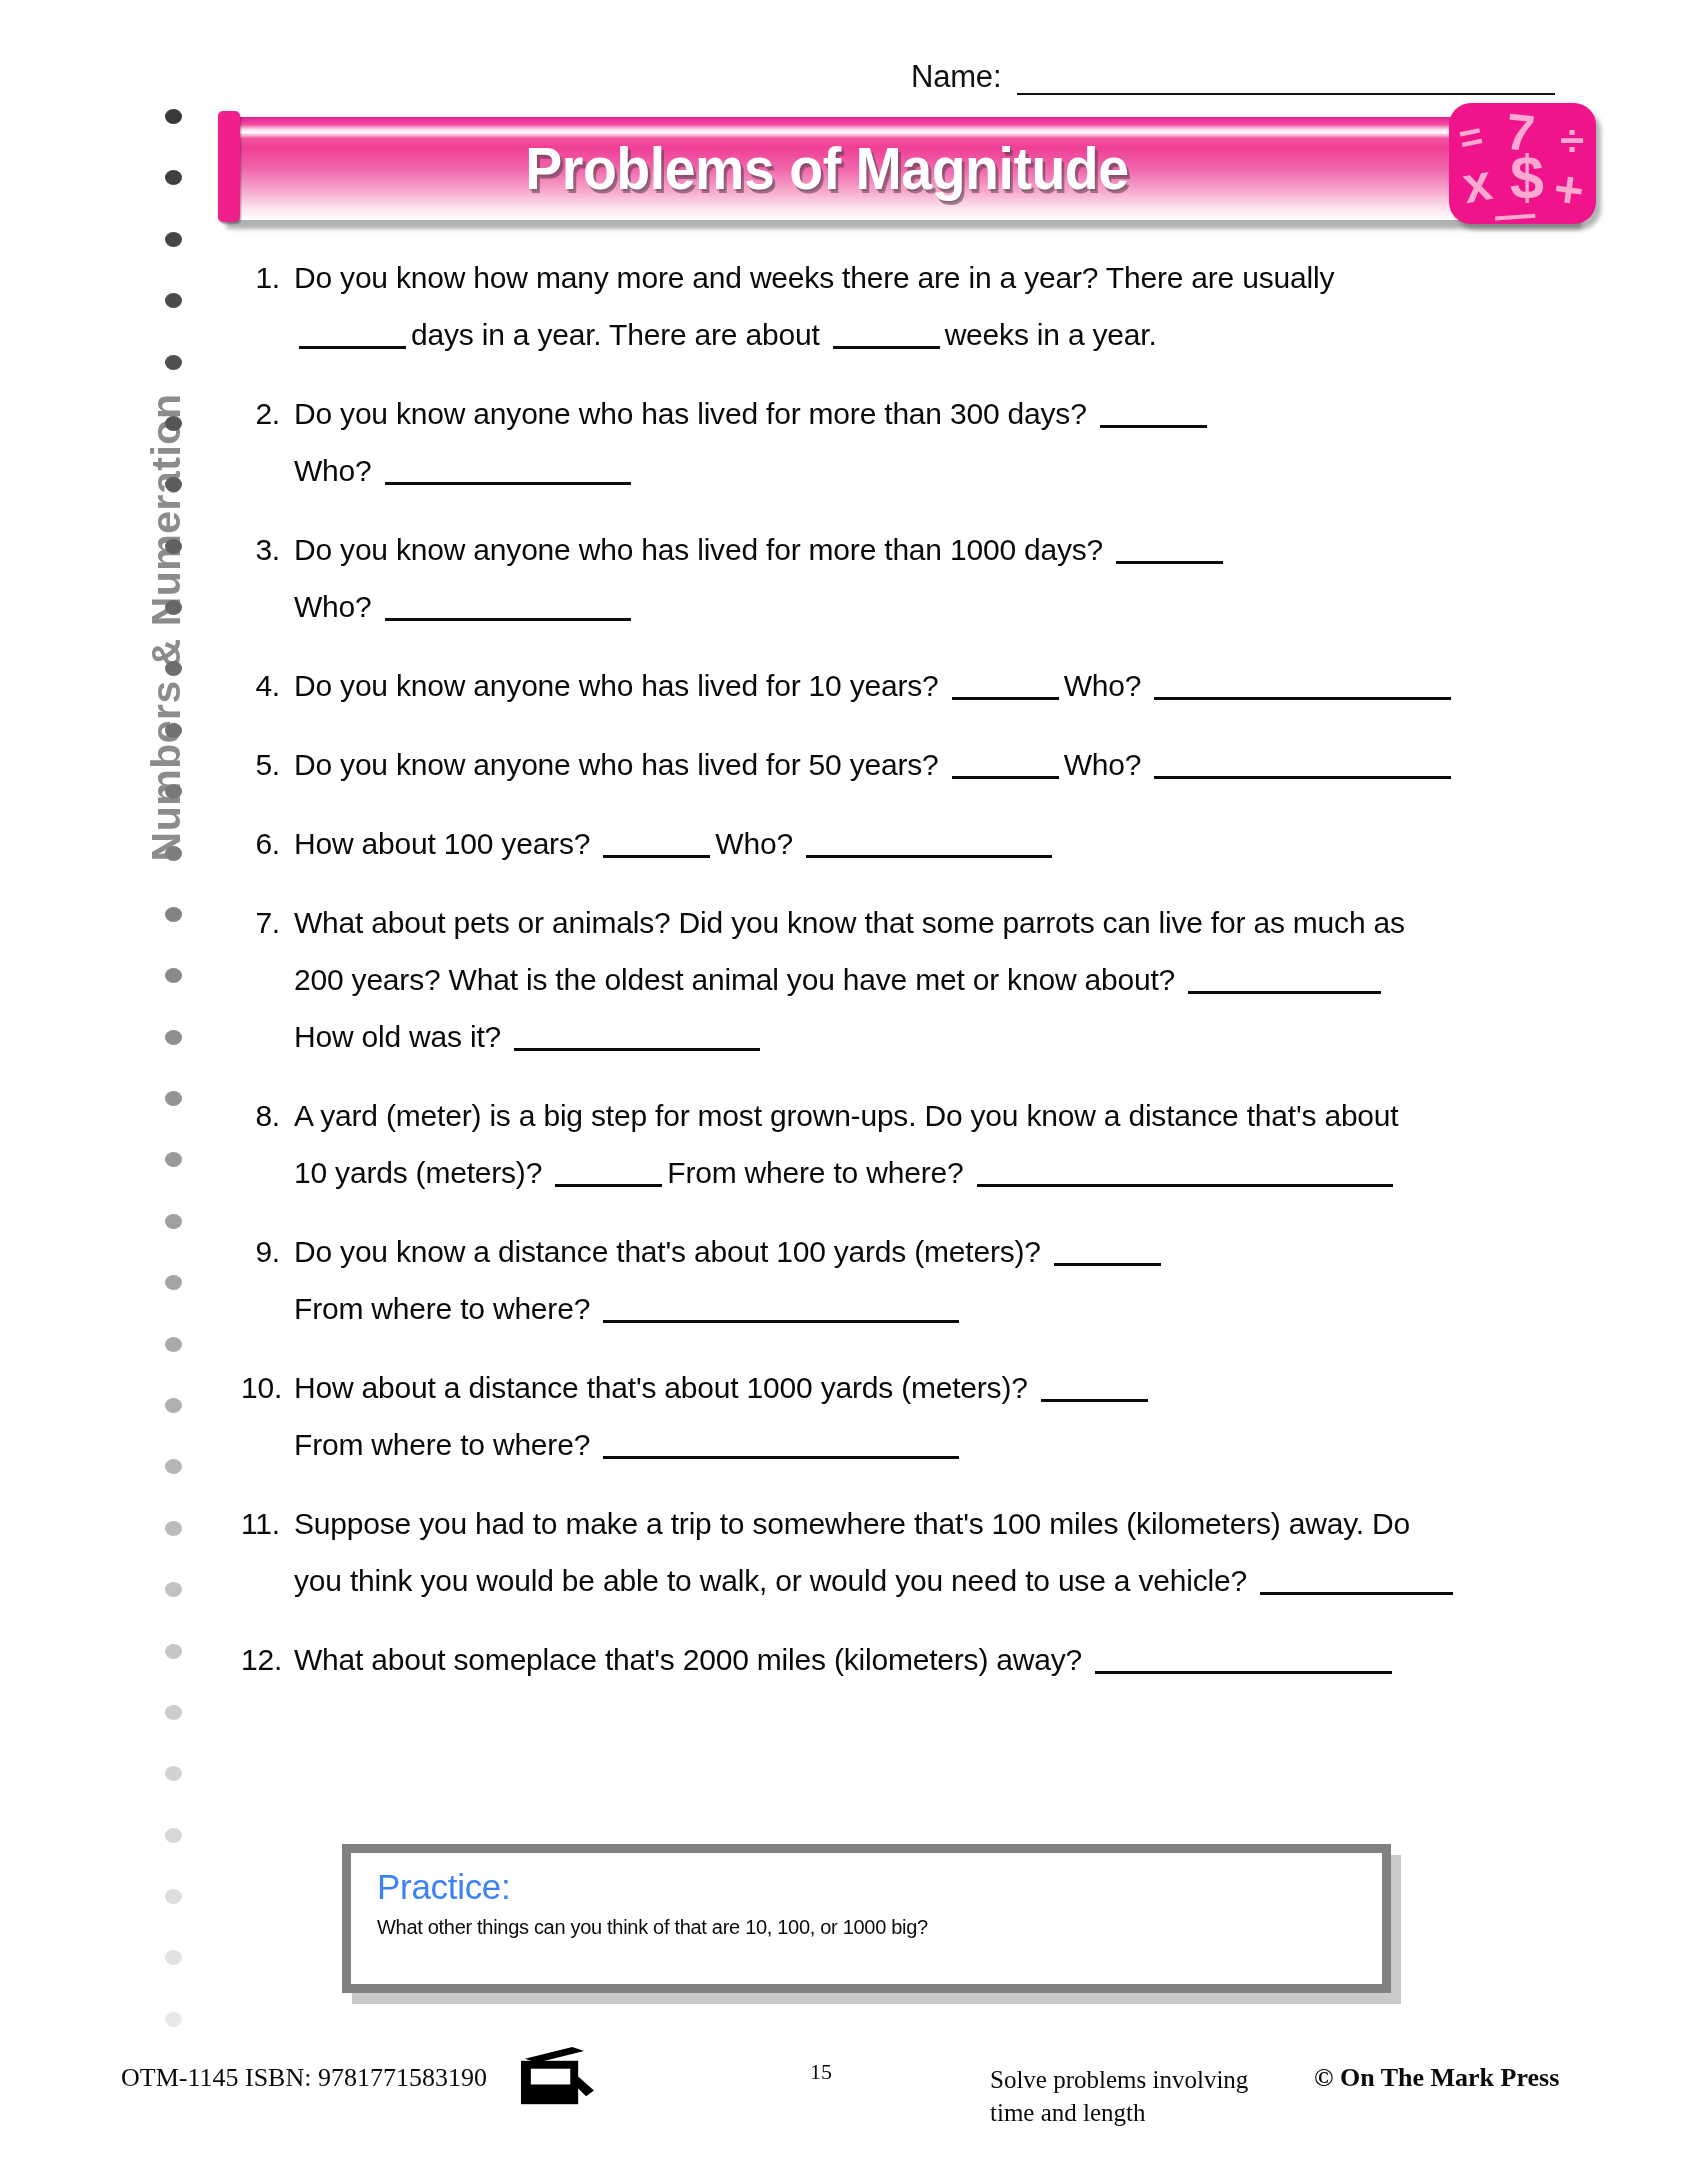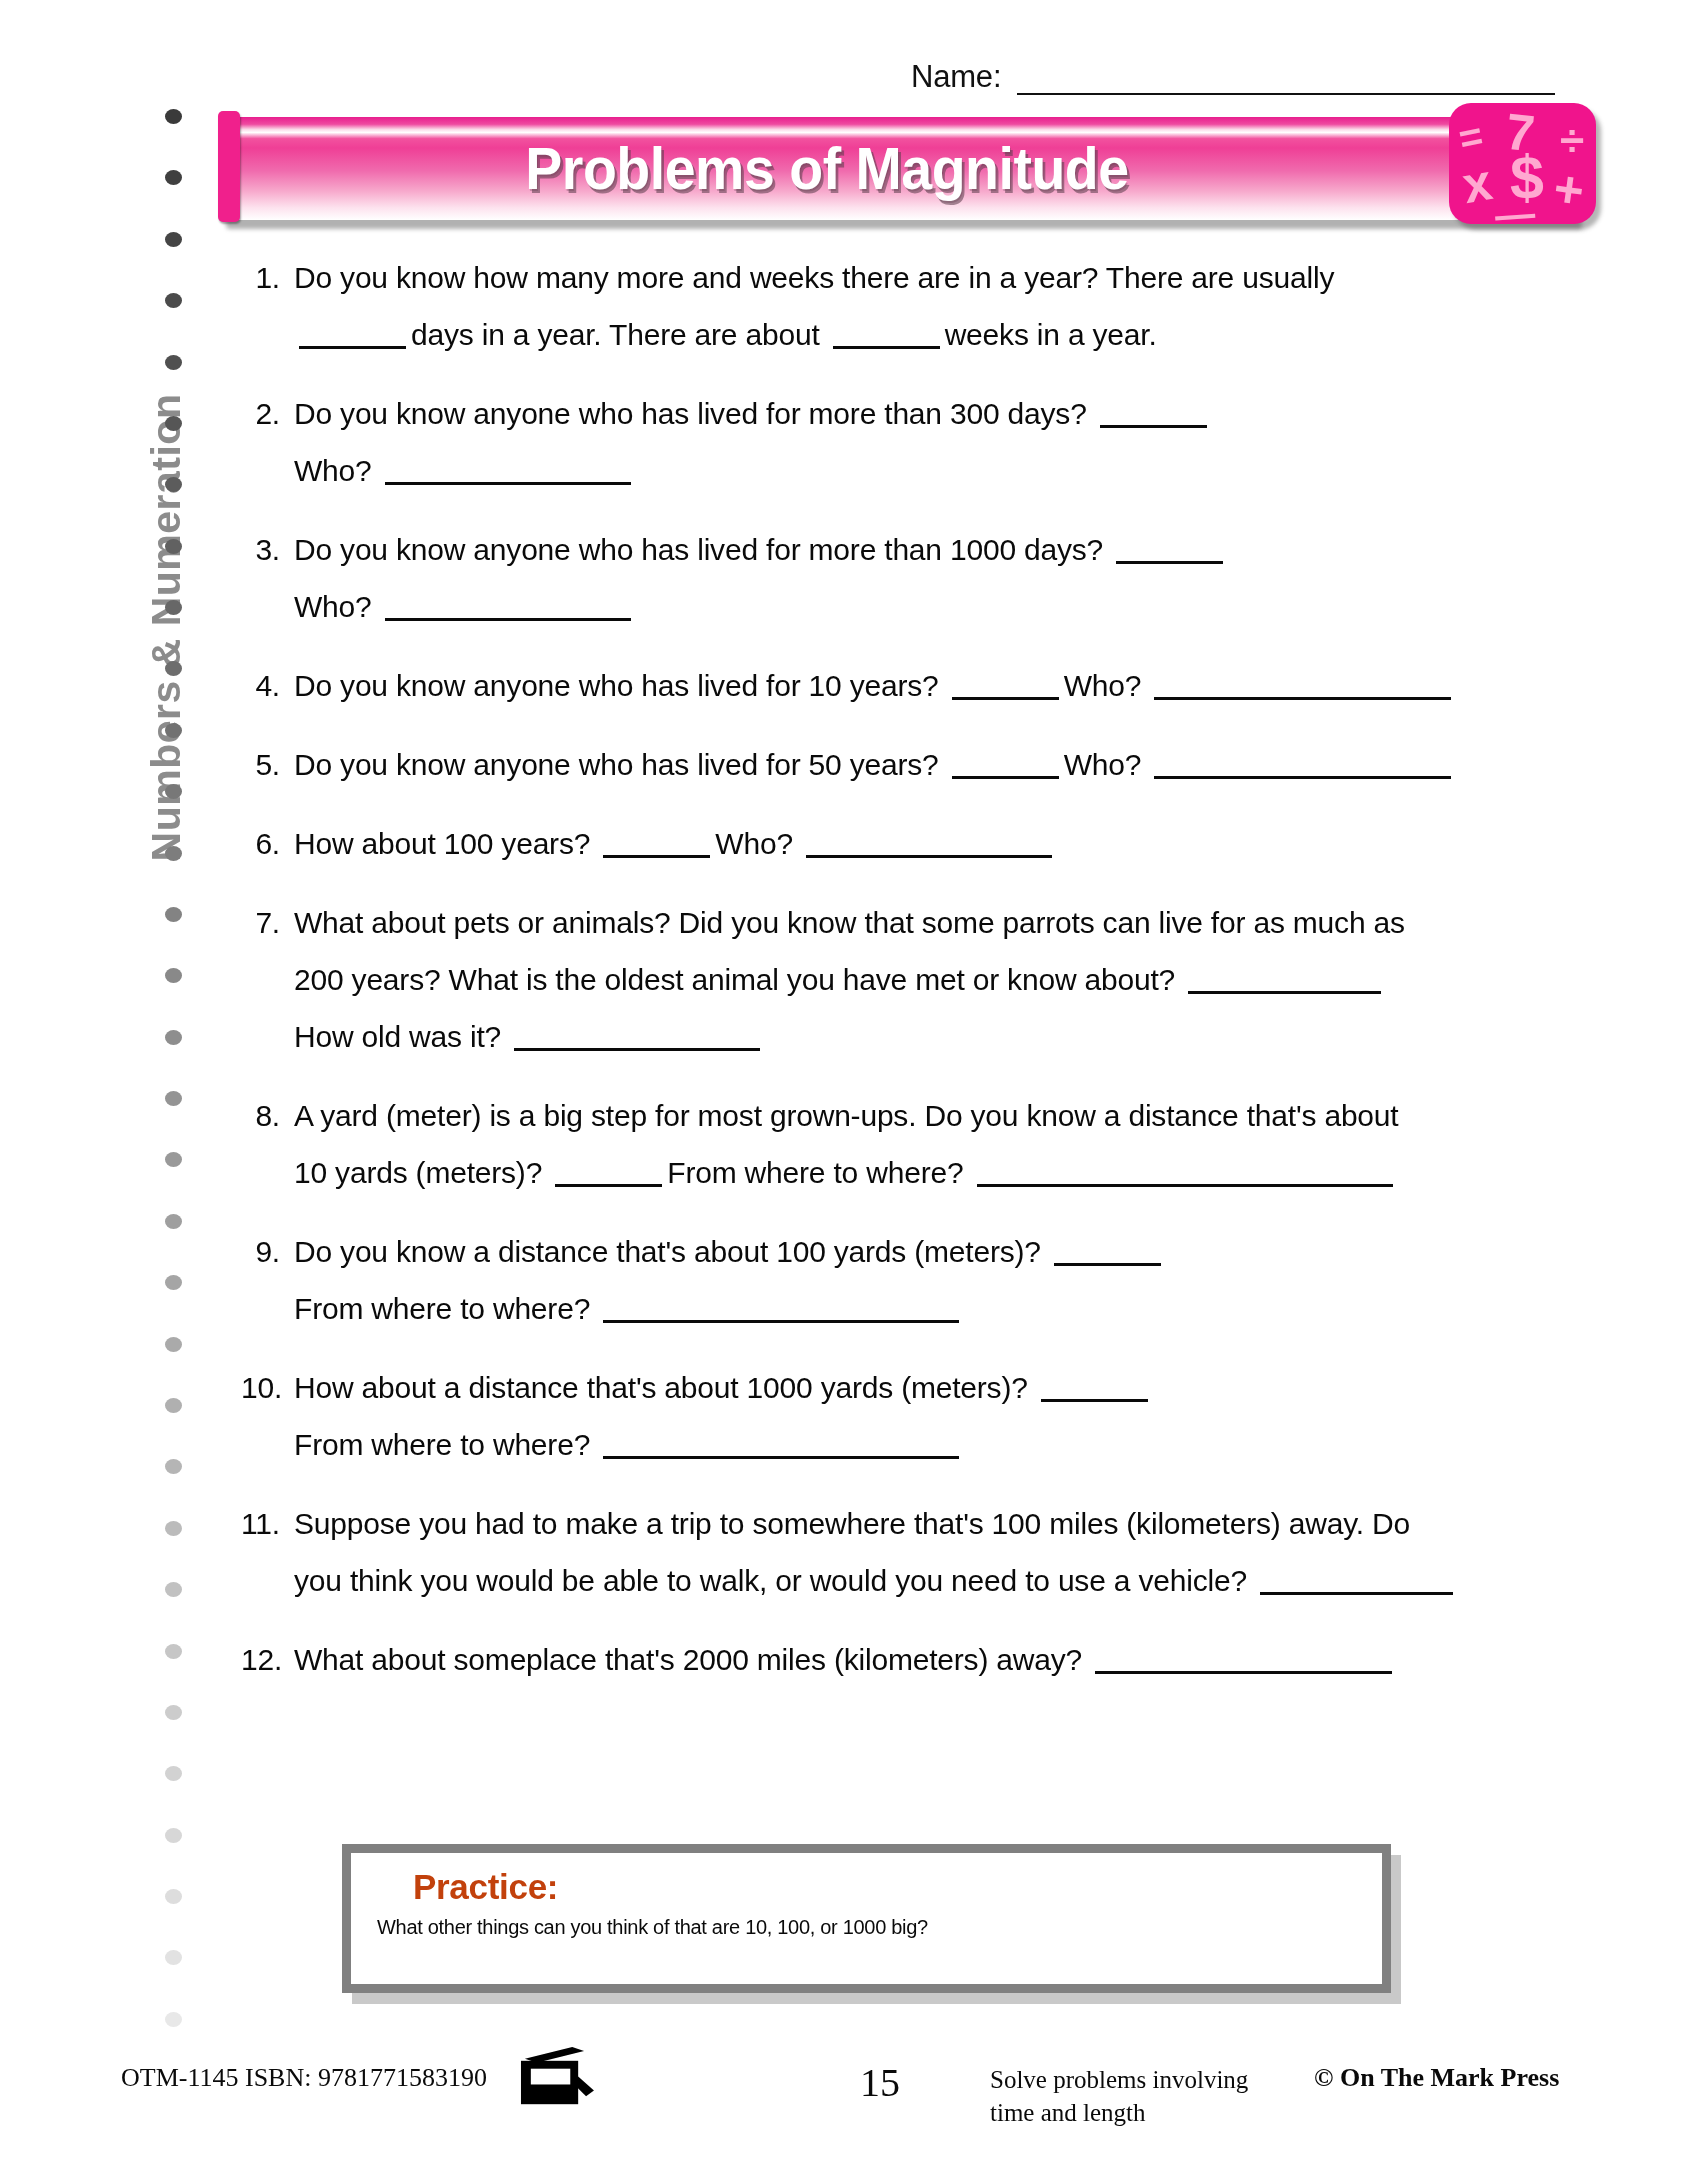--- a/index.html
+++ b/index.html
@@ -239,24 +239,23 @@
   #practice-box {
     position: absolute;
     inset: 0;
     background: #ffffff;
     border: 9px solid #808080;
     box-sizing: border-box;
     padding: 14px 26px 0 26px;
   }
   #practice-title {
     font-size: 35px;
-    font-weight: bold;
-    color: #c2410c;
+    font-weight: normal;
+    color: #3b82f6;
     letter-spacing: -0.3px;
-    margin-left: 36px;
   }
   #practice-body {
     font-size: 20px;
     color: #0a0a0a;
     margin-top: 9px;
     letter-spacing: -0.3px;
   }
 
   
   #footer {
@@ -277,23 +276,23 @@
   }
   #book-icon {
     position: absolute;
     left: 507px;
     top: 6px;
     width: 95px;
     height: 71px;
   }
   #footer-page {
     position: absolute;
-    left: 860px;
+    left: 810px;
     top: 18px;
-    font-size: 40px;
+    font-size: 22px;
   }
   #footer-desc {
     position: absolute;
     left: 990px;
     top: 22px;
     width: 267px;
     font-size: 25px;
     line-height: 33px;
   }
   #footer-pub {

